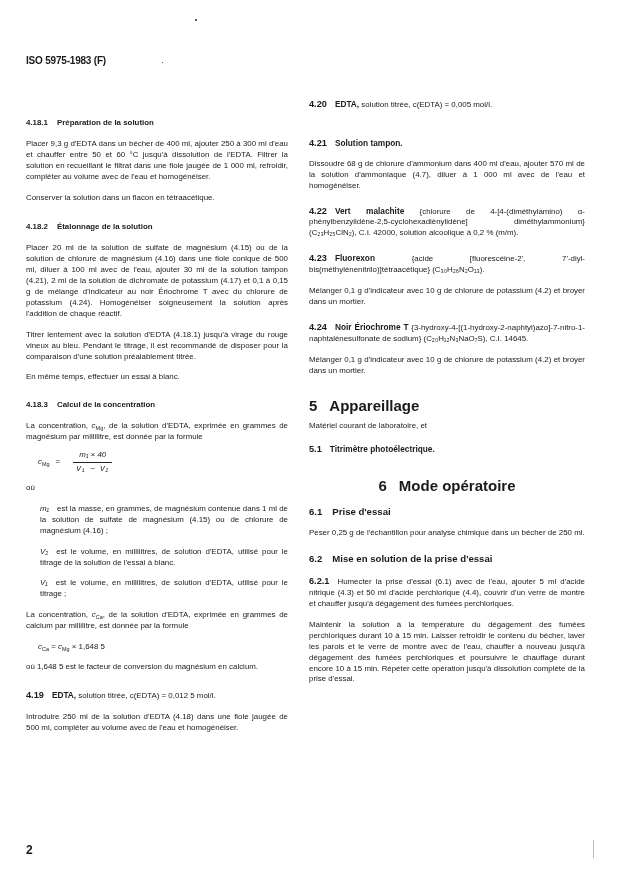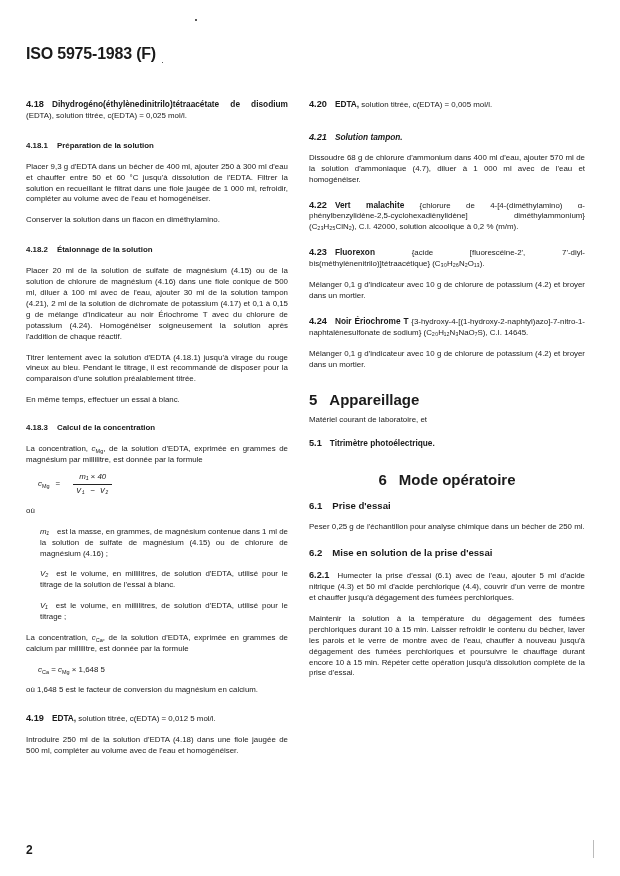--- a/index.html
+++ b/index.html
@@ -1,19 +1,19 @@
 <!DOCTYPE html>
 <html><head>
 <meta charset="utf-8">
 <style>
   html, body { margin:0; padding:0; background:#fff; }
   body { width:620px; height:876px; position:relative; overflow:hidden;
          font-family:"Liberation Sans", sans-serif; color:#1a1a1a; }
   .dot { position:absolute; width:2px; height:2px; background:#222; border-radius:50%; }
-  .hdr { position:absolute; left:26px; top:45px; font-size:16px; font-weight:bold; letter-spacing:-0.2px; }
+  .hdr { position:absolute; left:26px; top:55px; font-size:10px; font-weight:bold; letter-spacing:-0.2px; }
   .col { position:absolute; width:262px; font-size:7.9px; line-height:10.9px; }
   .col-left { left:26px; top:99px; }
   .col-right { left:309px; top:99px; width:276px; }
   .p { margin:0; text-align:justify; }
   .h4 { font-weight:bold; font-size:8.3px; }
   .h4 .num { font-weight:bold; font-size:9.2px; margin-right:8px; }
   .h4 .t { font-weight:bold; }
   .h5 { font-weight:bold; font-size:7.9px; }
   .h5 .num { margin-right:9px; }
   .h3 { font-weight:bold; font-size:15px; line-height:13px; }
@@ -35,29 +35,26 @@
 <body>
 
 <div class="dot" style="left:195px;top:19px;"></div>
 <div class="dot" style="left:162px;top:62px;width:1px;height:1px;"></div>
 <div class="mark" style="left:593px;top:840px;height:18px;"></div>
 
 <div class="hdr">ISO 5975-1983 (F)</div>
 
 <div class="col col-left">
 
-  <p class="p" style="margin:0 0 0;">
-    <span class="h4"><span class="num">4.18</span><span class="t">Dihydrogéno(éthylènedinitrilo)tétraacétate de disodium</span></span><span> (EDTA), solution titrée, c(EDTA) = 0,025 mol/l.</span>
-  </p>
 
   <div class="h5" style="margin-top:19px;">
     <span class="num">4.18.1</span><span>Préparation de la solution</span>
   </div>
   <p class="p" style="margin-top:10px;">Placer 9,3 g d'EDTA dans un bécher de 400 ml, ajouter 250 à 300 ml d'eau et chauffer entre 50 et 60 °C jusqu'à dissolution de l'EDTA. Filtrer la solution en recueillant le filtrat dans une fiole jaugée de 1 000 ml, refroidir, compléter au volume avec de l'eau et homogénéiser.</p>
-  <p class="p" style="margin-top:10px;">Conserver la solution dans un flacon en diméthylamino.</p>
+  <p class="p" style="margin-top:10px;">Conserver la solution dans un flacon en tétraacétique.</p>
 
   <div class="h5" style="margin-top:19px;">
     <span class="num">4.18.2</span><span>Étalonnage de la solution</span>
   </div>
   <p class="p" style="margin-top:10px;">Placer 20 ml de la solution de sulfate de magnésium (4.15) ou de la solution de chlorure de magnésium (4.16) dans une fiole conique de 500 ml, diluer à 100 ml avec de l'eau, ajouter 30 ml de la solution tampon (4.21), 2 ml de la solution de dichromate de potassium (4.17) et 0,1 à 0,15 g de mélange d'indicateur au noir Ériochrome T avec du chlorure de potassium (4.24). Homogénéiser soigneusement la solution après l'addition de chaque réactif.</p>
   <p class="p" style="margin-top:10px;">Titrer lentement avec la solution d'EDTA (4.18.1) jusqu'à virage du rouge vineux au bleu. Pendant le titrage, il est recommandé de disposer pour la comparaison d'une solution préalablement titrée.</p>
   <p class="p" style="margin-top:10px;">En même temps, effectuer un essai à blanc.</p>
 
   <div class="h5" style="margin-top:17px;">
     <span class="num">4.18.3</span><span>Calcul de la concentration</span>
@@ -102,21 +99,21 @@
   </p>
   <p class="p" style="margin-top:10px;">Introduire 250 ml de la solution d'EDTA (4.18) dans une fiole jaugée de 500 ml, compléter au volume avec de l'eau et homogénéiser.</p>
 </div>
 
 <div class="col col-right">
 
   <p class="p">
     <span class="h4"><span class="num">4.20</span><span class="t">EDTA,</span></span><span> solution titrée, c(EDTA) = 0,005 mol/l.</span>
   </p>
 
-  <div class="h4" style="margin-top:21px;font-style:italic;">
+  <div class="h4" style="margin-top:27px;">
     <span class="num">4.21</span><span class="t">Solution tampon.</span>
   </div>
   <p class="p" style="margin-top:10px;">Dissoudre 68 g de chlorure d'ammonium dans 400 ml d'eau, ajouter 570 ml de la solution d'ammoniaque (4.7), diluer à 1 000 ml avec de l'eau et homogénéiser.</p>
 
   <p class="p" style="margin-top:14px;">
     <span class="h4"><span class="num">4.22</span><span class="t">Vert malachite</span></span><span> {chlorure de 4-[4-(diméthylamino) α-phénylbenzylidène-2,5-cyclohexadiènylidène] diméthylammonium} (C₂₃H₂₅ClN₂), C.I. 42000, solution alcoolique à 0,2 % (m/m).</span>
   </p>
 
   <p class="p" style="margin-top:14px;">
     <span class="h4"><span class="num">4.23</span><span class="t">Fluorexon</span></span><span> {acide [fluorescéine-2', 7'-diyl-bis(méthylènenitrilo)]tétraacétique} (C₃₀H₂₆N₂O₁₃).</span>

